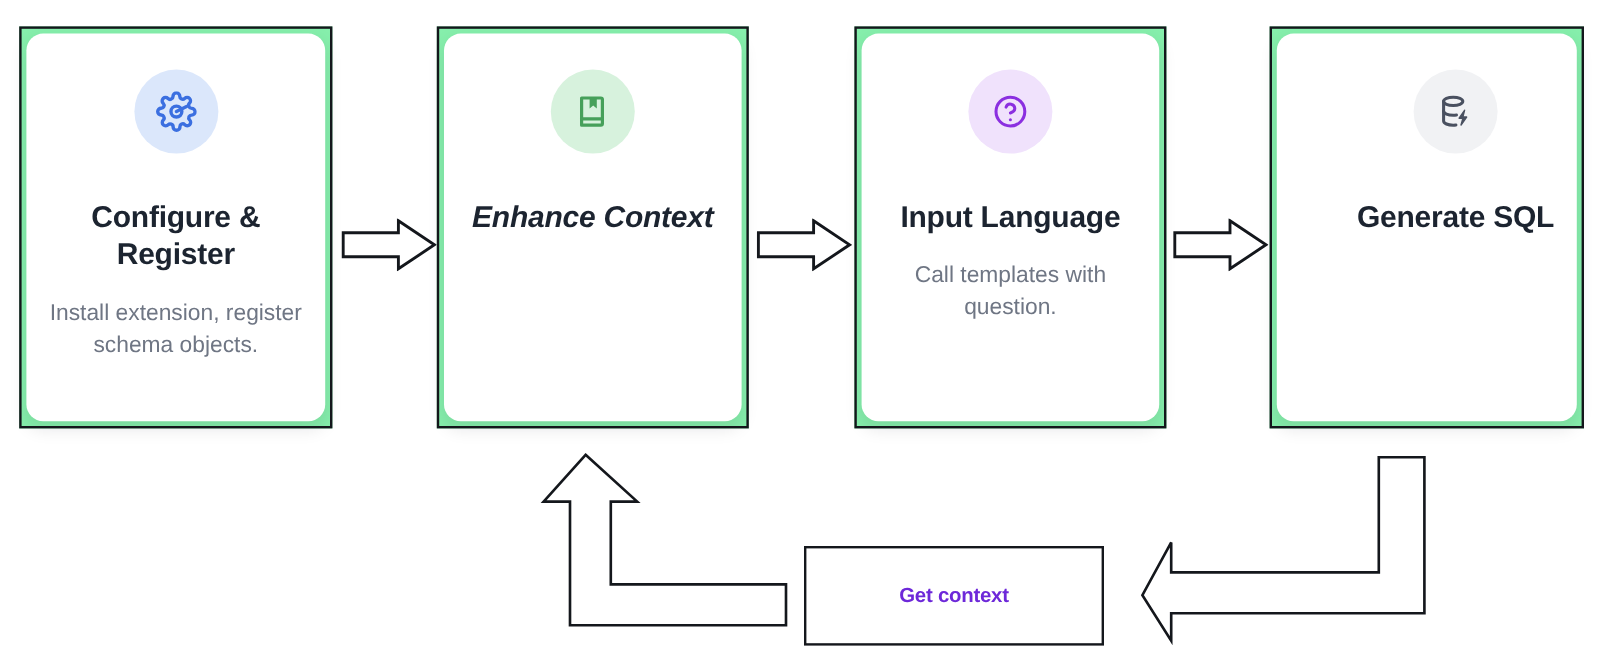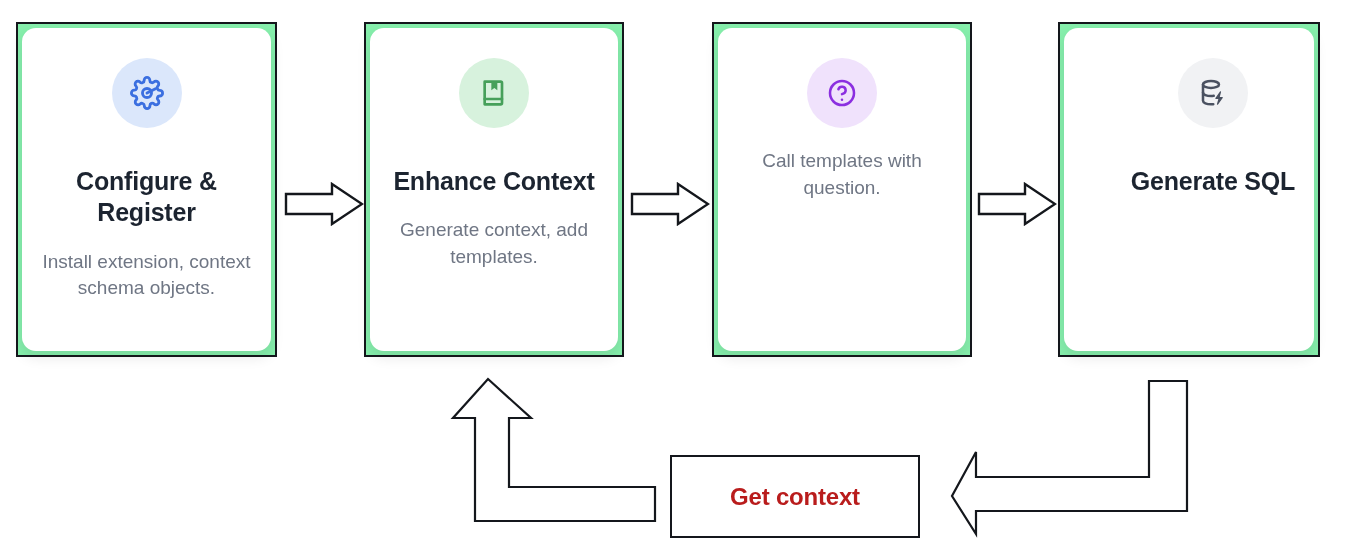--- a/index.html
+++ b/index.html
@@ -113,83 +113,83 @@
     width: 250px;
     height: 83px;
     box-sizing: border-box;
     background: #ffffff;
     border: 2.5px solid #14171c;
     display: flex;
     align-items: center;
     justify-content: center;
   }
   .ctx-label {
-    font-size: 24px;
+    font-size: 17px;
     font-weight: 700;
-    color: #b91c1c;
+    color: #6d28d9;
     letter-spacing: -0.2px;
   }
 </style>
 </head>
 <body>
 
 <div id="stage">
 
   <div class="card" style="left:16px;width:261px;">
     <div class="card-inner"></div>
     <div class="card-content">
       <div class="icon-circle" style="background:#dbe7fb;">
         <svg width="34" height="34" viewBox="0 0 24 24" fill="none" stroke="#3b6fe0" stroke-width="2" stroke-linecap="round" stroke-linejoin="round">
           <circle cx="12" cy="12" r="3.2"></circle>
           <path d="M19.4 15a1.65 1.65 0 0 0 .33 1.82l.06.06a2 2 0 1 1-2.83 2.83l-.06-.06a1.65 1.65 0 0 0-1.82-.33 1.65 1.65 0 0 0-1 1.51V21a2 2 0 1 1-4 0v-.09A1.65 1.65 0 0 0 9 19.4a1.65 1.65 0 0 0-1.82.33l-.06.06a2 2 0 1 1-2.83-2.83l.06-.06A1.65 1.65 0 0 0 4.6 15a1.65 1.65 0 0 0-1.51-1H3a2 2 0 1 1 0-4h.09A1.65 1.65 0 0 0 4.6 9a1.65 1.65 0 0 0-.33-1.82l-.06-.06a2 2 0 1 1 2.83-2.83l.06.06A1.65 1.65 0 0 0 9 4.6a1.65 1.65 0 0 0 1-1.51V3a2 2 0 1 1 4 0v.09a1.65 1.65 0 0 0 1 1.51 1.65 1.65 0 0 0 1.82-.33l.06-.06a2 2 0 1 1 2.83 2.83l-.06.06A1.65 1.65 0 0 0 19.4 9v.09a1.65 1.65 0 0 0 1.51 1H21a2 2 0 1 1 0 4h-.09a1.65 1.65 0 0 0-1.51 1z"></path>
           <path d="M12 12 L18 9"></path>
         </svg>
       </div>
       <div class="card-title">Configure &amp; Register</div>
-      <div class="card-desc">Install extension, context schema objects.</div>
+      <div class="card-desc">Install extension, register schema objects.</div>
     </div>
   </div>
 
   <div class="flow-arrow" style="left:284px;">
     <svg width="80" height="44" viewBox="0 0 80 44">
       <polygon points="2,12 48,12 48,2 78,22 48,42 48,32 2,32" fill="#ffffff" stroke="#14171c" stroke-width="2.4" stroke-linejoin="miter"></polygon>
     </svg>
   </div>
 
-  <div class="card" style="left:364px;width:260px;">
+  <div class="card" style="left:364px;width:260px;font-style:italic;">
     <div class="card-inner"></div>
     <div class="card-content">
       <div class="icon-circle" style="background:#d7f2dd;">
         <svg width="32" height="32" viewBox="0 0 24 24" fill="none" stroke="#46a05a" stroke-width="2" stroke-linecap="round" stroke-linejoin="round">
           <path d="M5 3.5h12a1 1 0 0 1 1 1v15a1 1 0 0 1-1 1H5z"></path>
           <path d="M5 16.5h13"></path>
           <polygon points="10,3.5 14.5,3.5 14.5,10 12.25,8.2 10,10" fill="#46a05a" stroke="none"></polygon>
         </svg>
       </div>
       <div class="card-title">Enhance Context</div>
-      <div class="card-desc">Generate context, add templates.</div>
     </div>
   </div>
 
   <div class="flow-arrow" style="left:630px;">
     <svg width="80" height="44" viewBox="0 0 80 44">
       <polygon points="2,12 48,12 48,2 78,22 48,42 48,32 2,32" fill="#ffffff" stroke="#14171c" stroke-width="2.4" stroke-linejoin="miter"></polygon>
     </svg>
   </div>
 
   <div class="card" style="left:712px;width:260px;">
     <div class="card-inner"></div>
     <div class="card-content">
       <div class="icon-circle" style="background:#f0e2fc;">
         <svg width="32" height="32" viewBox="0 0 24 24" fill="none" stroke="#8b2fe0" stroke-width="1.9" stroke-linecap="round" stroke-linejoin="round">
           <circle cx="12" cy="12" r="9"></circle>
           <path d="M9.3 9.2a2.8 2.8 0 0 1 5.45.9c0 1.85-2.75 2.75-2.75 2.75"></path>
           <circle cx="12" cy="17.1" r="0.95" fill="#8b2fe0" stroke="none"></circle>
         </svg>
       </div>
+      <div class="card-title">Input Language</div>
       <div class="card-desc">Call templates with question.</div>
     </div>
   </div>
 
   <div class="flow-arrow" style="left:977px;">
     <svg width="80" height="44" viewBox="0 0 80 44">
       <polygon points="2,12 48,12 48,2 78,22 48,42 48,32 2,32" fill="#ffffff" stroke="#14171c" stroke-width="2.4" stroke-linejoin="miter"></polygon>
     </svg>
   </div>
 

